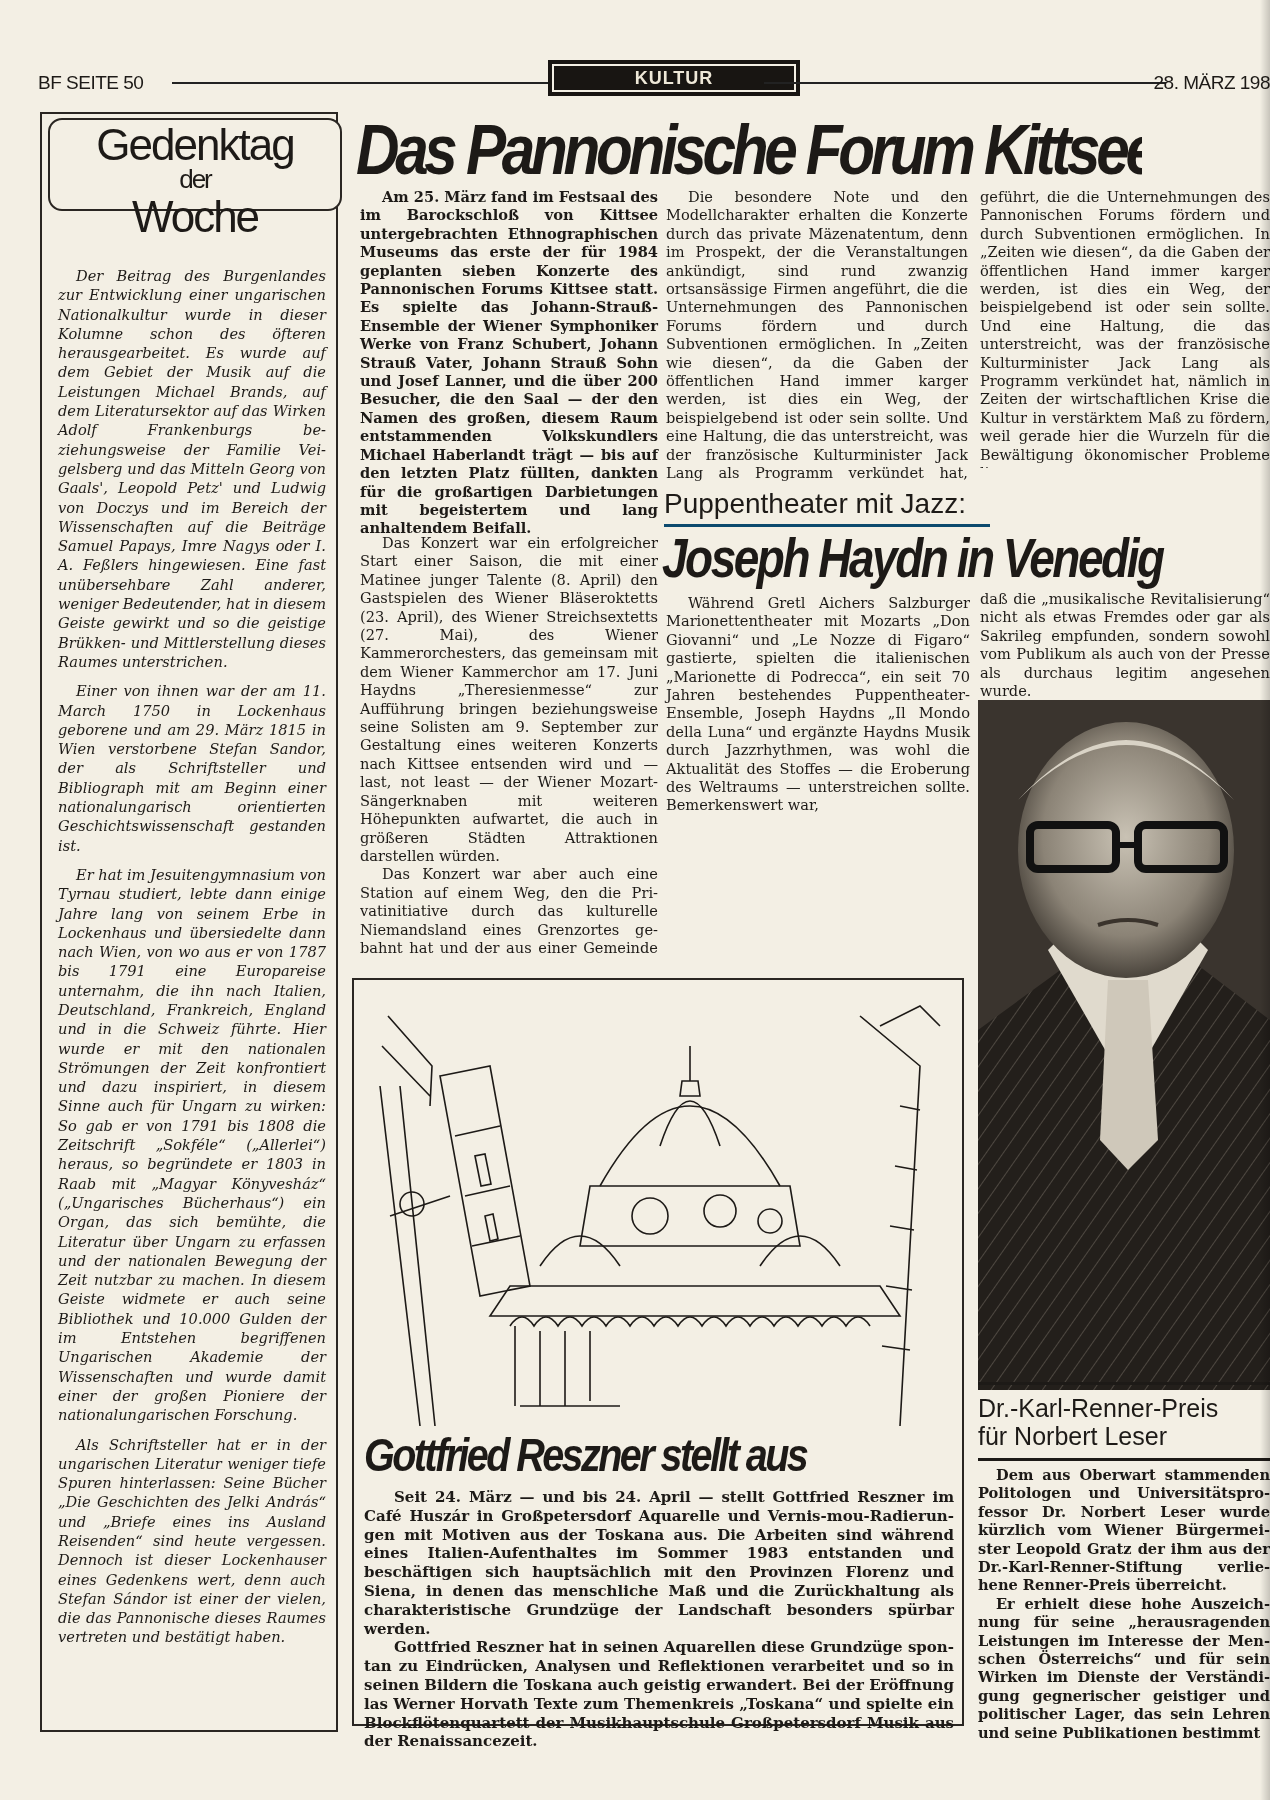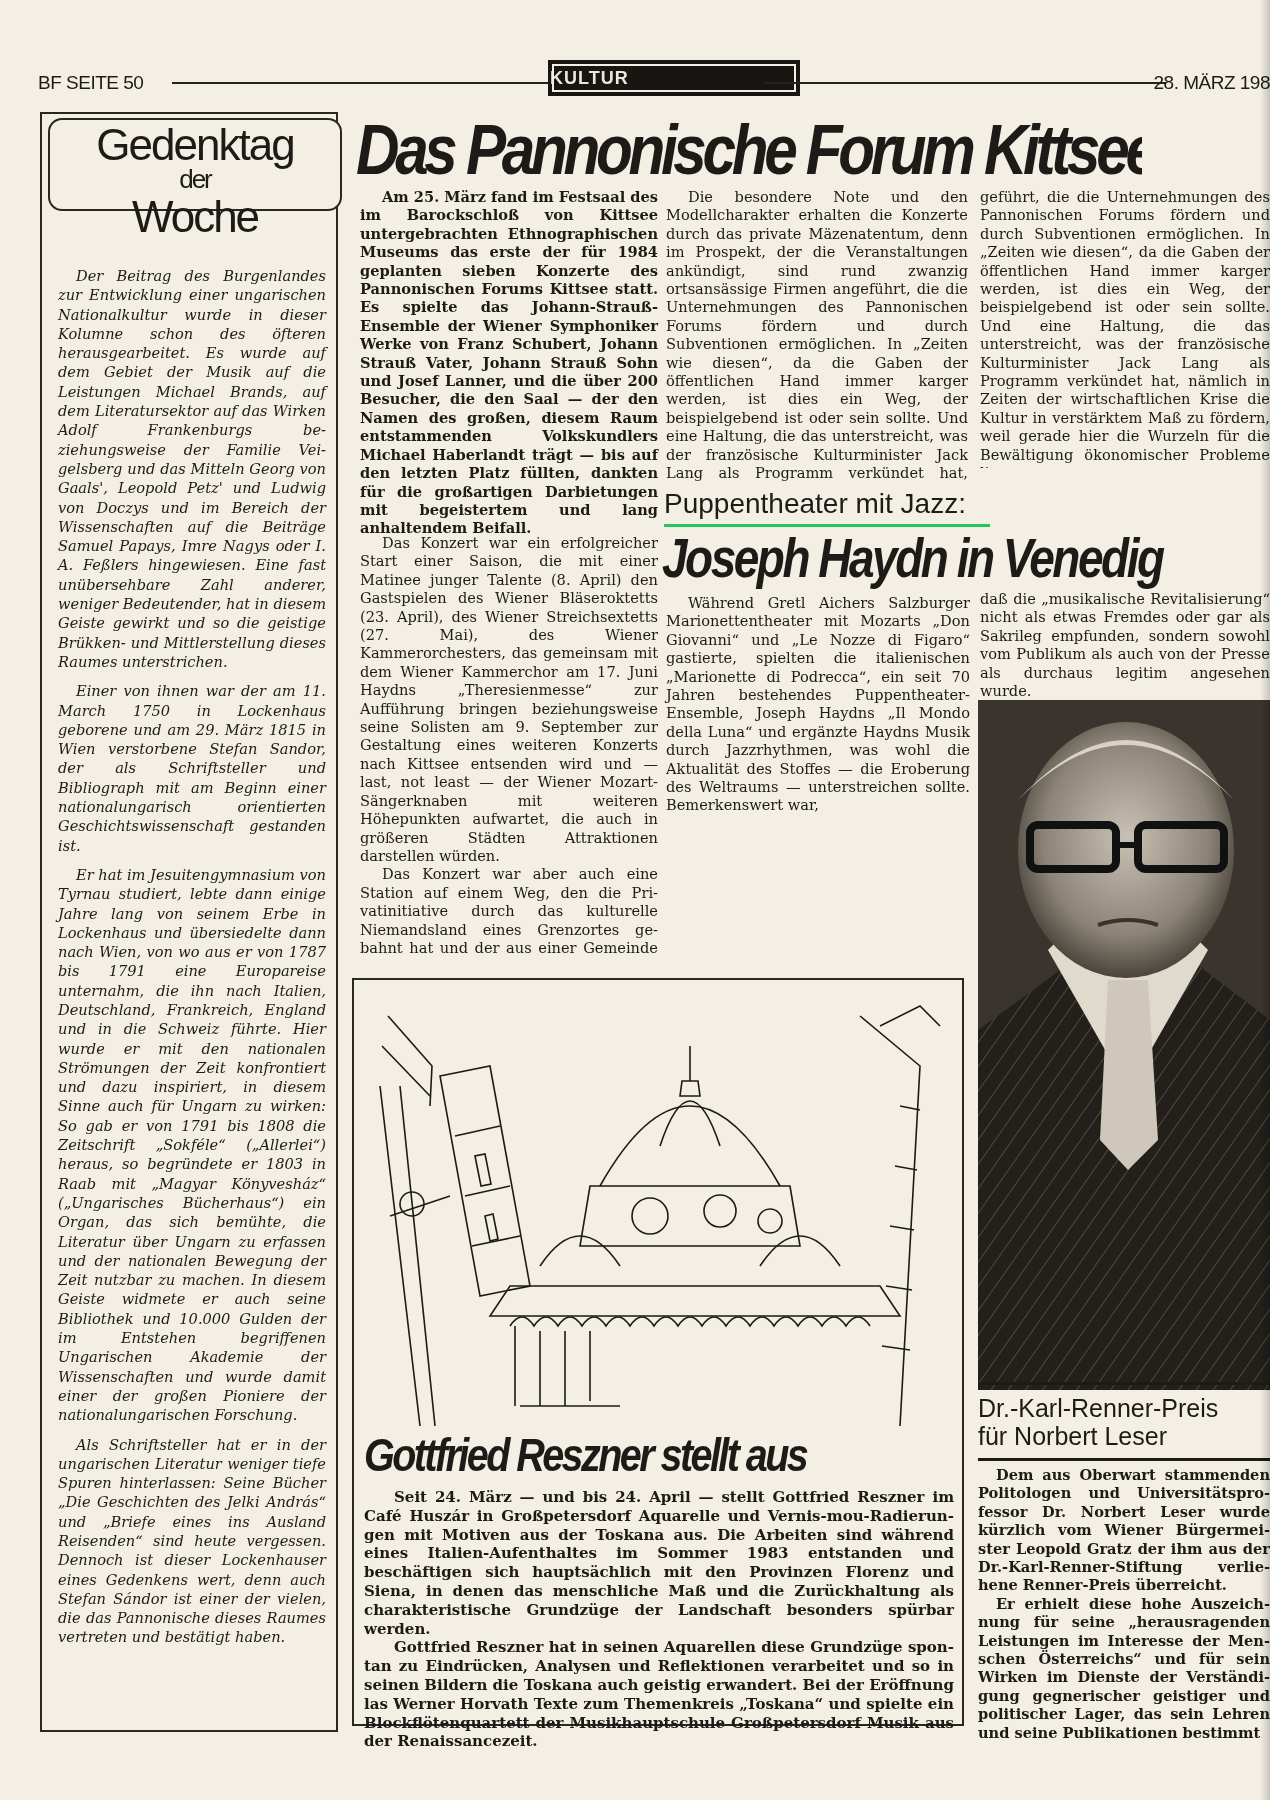--- a/index.html
+++ b/index.html
@@ -12,21 +12,21 @@
   }
   .page { position: absolute; left: 0; top: 0; width: 1270px; height: 1800px; padding-left: 32px; }
 
   
   .hdr { position: absolute; top: 70px; left: 38px; width: 1232px; height: 26px; }
   .hdr-left { position: absolute; left: 0; top: 2px; font-family: "Liberation Sans", sans-serif; font-size: 19px; letter-spacing: -0.5px; }
   .hdr-right { position: absolute; right: 0; top: 2px; font-family: "Liberation Sans", sans-serif; font-size: 19px; letter-spacing: -0.5px; white-space: nowrap; }
   .hdr-line-l { position: absolute; left: 134px; top: 12px; width: 414px; height: 2px; background: #222; }
   .hdr-line-r { position: absolute; left: 726px; top: 12px; width: 402px; height: 2px; background: #222; }
   .hdr-box { position: absolute; left: 510px; top: -10px; width: 252px; height: 36px; background: #181512; border: 2px solid #181512; outline: 2px solid #f3efe4; outline-offset: -6px; }
-  .hdr-box span { display: block; text-align: left; color: #eee8d8; font-family: "Liberation Sans", sans-serif; font-weight: bold; font-size: 18px; line-height: 32px; letter-spacing: 1px; }
+  .hdr-box span { display: block; text-align: center; color: #eee8d8; font-family: "Liberation Sans", sans-serif; font-weight: bold; font-size: 18px; line-height: 32px; letter-spacing: 1px; }
 
   
   .gedenk { position: absolute; left: 40px; top: 112px; width: 298px; height: 1620px; border: 2px solid #2a2622; }
   .gedenk-head { position: absolute; left: 6px; top: 4px; width: 294px; height: 93px; border: 2px solid #2a2622; border-radius: 14px; background: #f3efe4; }
   .gedenk-head .t { position: absolute; width: 100%; text-align: center; font-family: "Liberation Sans", sans-serif; font-weight: 300; color: #1d1a17; letter-spacing: -2px; }
   .gedenk-head .t1 { top: 0; font-size: 44px; }
   .gedenk-head .t2 { top: 44px; font-size: 26px; }
   .gedenk-head .t3 { top: 72px; font-size: 44px; }
   .gedenk-body { position: absolute; left: 16px; top: 152px; width: 268px; font-style: italic; font-size: 14.6px; line-height: 19.3px; text-align: justify; }
   .gedenk-body p { text-indent: 18px; margin-bottom: 10px; hyphens: manual; }
@@ -36,21 +36,21 @@
 
   .col { position: absolute; font-size: 14.6px; line-height: 18.4px; text-align: justify; }
   .col p { text-indent: 22px; }
   .bold { font-weight: bold; }
   .c1a { left: 360px; top: 188px; width: 298px; }
   .c1b { left: 360px; top: 534px; width: 298px; }
   .c2 { left: 666px; top: 188px; width: 302px; }
   .c3 { left: 980px; top: 188px; width: 290px; overflow: hidden; white-space: normal; }
 
   
-  .kicker { position: absolute; left: 664px; top: 488px; font-family: "Liberation Sans", sans-serif; font-size: 28px; padding-bottom: 4px; border-bottom: 3px solid #22c55e; width: 326px; white-space: nowrap; }
+  .kicker { position: absolute; left: 664px; top: 488px; font-family: "Liberation Sans", sans-serif; font-size: 28px; padding-bottom: 4px; border-bottom: 3px solid #0c4a6e; width: 326px; white-space: nowrap; }
   .haydn-title { position: absolute; left: 662px; top: 526px; width: 610px; white-space: nowrap; font-family: "Liberation Sans", sans-serif; font-weight: bold; font-style: italic; font-size: 56px; letter-spacing: -3px; line-height: 64px; transform: scaleX(0.82); transform-origin: left; }
   .h1col { left: 666px; top: 590px; width: 304px; }
   .h2col { left: 980px; top: 590px; width: 290px; }
 
   
   .reszner { position: absolute; left: 352px; top: 978px; width: 612px; height: 748px; border: 2px solid #2a2622; }
   .sketch { position: absolute; left: 6px; top: 6px; width: 596px; height: 450px; }
   .reszner-title { position: absolute; left: 10px; top: 448px; font-family: "Liberation Sans", sans-serif; font-weight: bold; font-style: italic; font-size: 46px; letter-spacing: -3px; white-space: nowrap; transform: scaleX(0.86); transform-origin: left; }
   .reszner-body { position: absolute; left: 10px; top: 508px; width: 590px; font-weight: bold; font-size: 15px; line-height: 18.8px; text-align: justify; }
   .reszner-body p { text-indent: 30px; }

